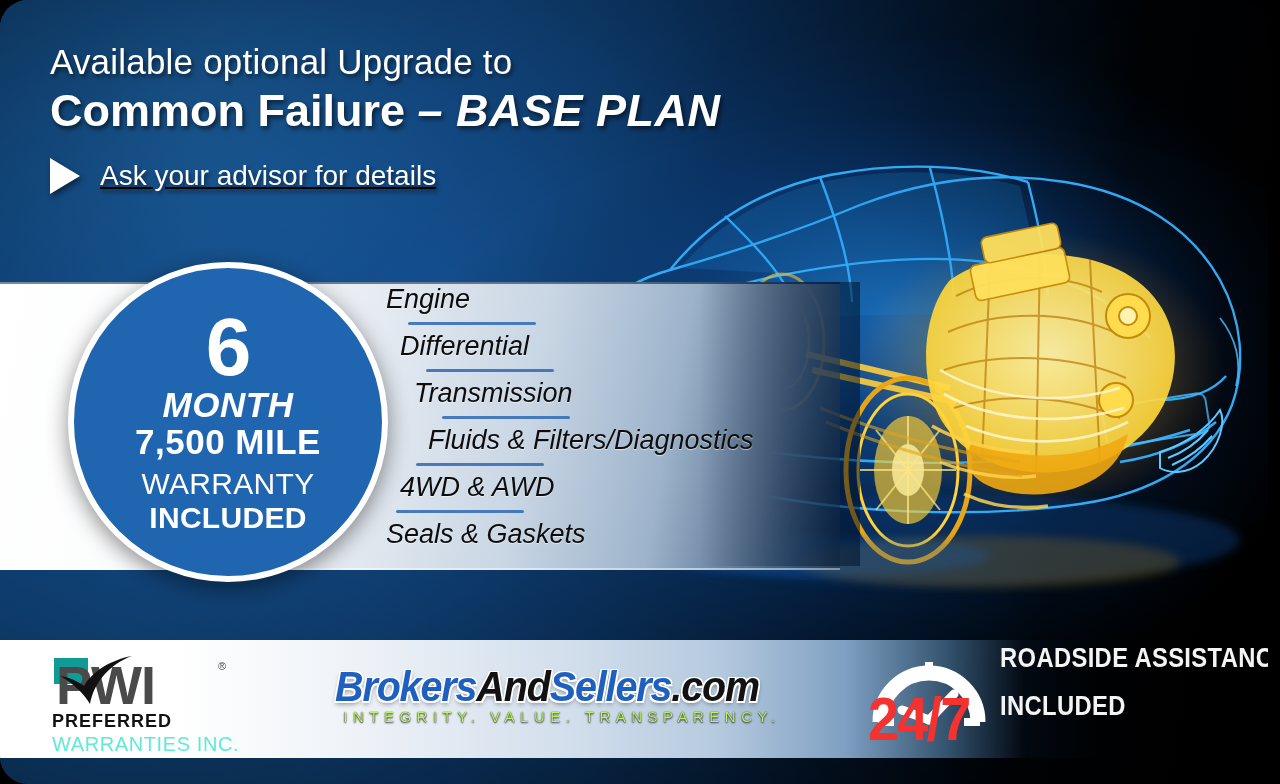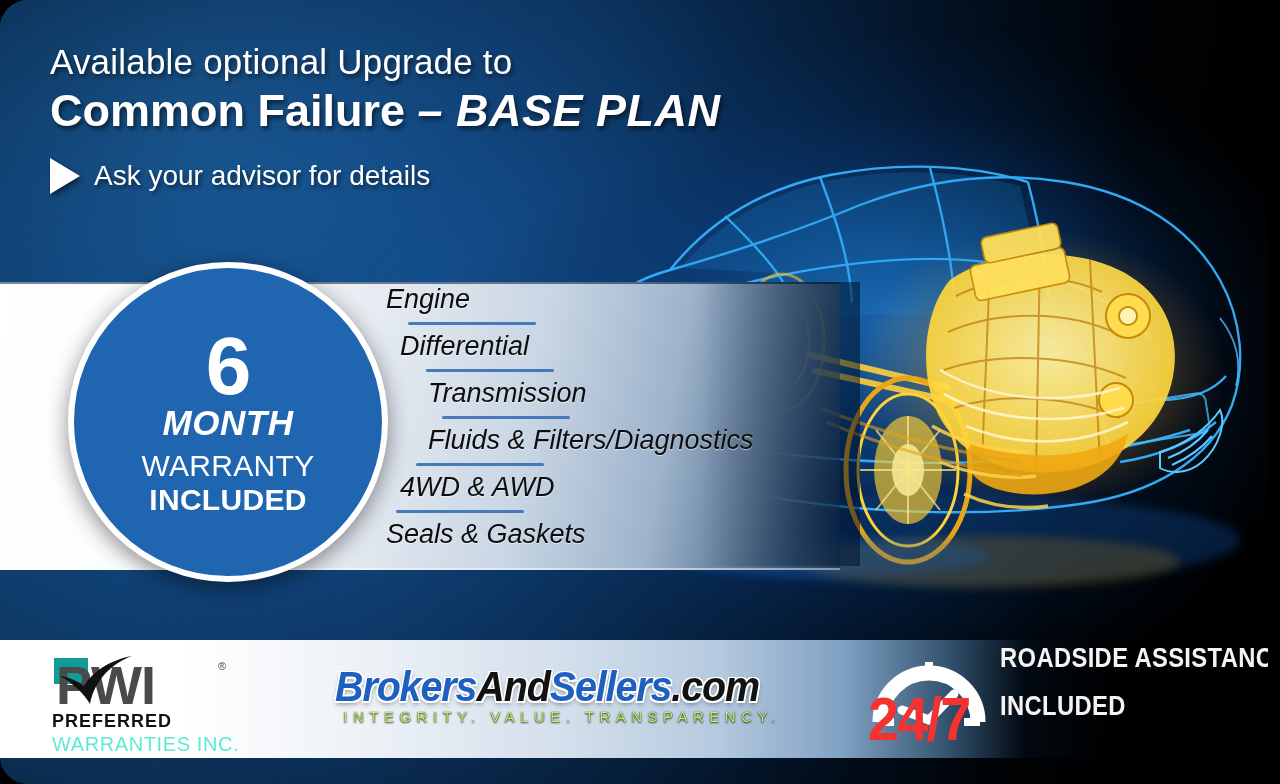--- a/index.html
+++ b/index.html
@@ -20,21 +20,21 @@
   .car{position:absolute;left:520px;top:70px;width:770px;height:540px;}
   .car svg{display:block;width:100%;height:100%;}
 
   
   .headline{position:absolute;left:50px;top:42px;width:780px;}
   .h-line1{font-size:35px;font-weight:400;color:#fff;letter-spacing:.2px;
     text-shadow:2px 3px 4px rgba(0,0,0,.55);line-height:1.15;}
   .h-line2{font-size:45px;font-weight:700;color:#fff;margin-top:4px;line-height:1.1;
     text-shadow:2px 3px 5px rgba(0,0,0,.6);white-space:nowrap;}
   .h-line2 .plan{font-style:italic;font-weight:700;letter-spacing:.5px;}
-  .h-cta{display:flex;align-items:center;gap:14px;margin-top:22px;}
+  .h-cta{display:flex;align-items:center;gap:20px;margin-top:22px;text-decoration:underline;}
   .tri{width:0;height:0;border-left:30px solid #fff;border-top:18px solid transparent;
     border-bottom:18px solid transparent;filter:drop-shadow(2px 3px 3px rgba(0,0,0,.55));}
   .h-cta-text{font-size:28px;font-weight:400;color:#fff;text-shadow:2px 3px 4px rgba(0,0,0,.55);}
 
   
   .panel{position:absolute;left:0;top:282px;width:840px;height:284px;
     background:linear-gradient(100deg,#ffffff 0%,#fbfcfd 22%,#e7ecf2 42%,#c9d6e4 62%,#9db3cb 78%,#56718f 90%,rgba(22,48,80,.45) 100%);
     border-top:2px solid rgba(12,38,72,.55);border-bottom:2px solid rgba(255,255,255,.35);}
   .panel-fade{position:absolute;left:700px;top:282px;width:160px;height:284px;
     background:linear-gradient(90deg,rgba(0,20,45,0) 0%,rgba(0,16,38,.55) 100%);}
@@ -252,32 +252,33 @@
   </div>
 
   <div class="panel"></div>
   <div class="panel-fade"></div>
 
   <div class="cov-list">
     <div class="cov-item" style="margin-left:0px">Engine</div>
     <div class="cov-rule" style="margin-left:22px;width:128px"></div>
     <div class="cov-item" style="margin-left:14px">Differential</div>
     <div class="cov-rule" style="margin-left:40px;width:128px"></div>
-    <div class="cov-item" style="margin-left:42px">Transmission</div>
+    <div class="cov-item" style="margin-left:28px">Transmission</div>
     <div class="cov-rule" style="margin-left:56px;width:128px"></div>
     <div class="cov-item" style="margin-left:42px">Fluids &amp; Filters/Diagnostics</div>
     <div class="cov-rule" style="margin-left:30px;width:128px"></div>
     <div class="cov-item" style="margin-left:14px">4WD &amp; AWD</div>
     <div class="cov-rule" style="margin-left:10px;width:128px"></div>
     <div class="cov-item" style="margin-left:0px">Seals &amp; Gaskets</div>
   </div>
 
   <div class="badge">
     <div class="b-num">6</div>
     <div class="b-month">MONTH</div>
+    <div class="b-miles">7,500 MILE</div>
     <div class="b-warr">WARRANTY</div>
     <div class="b-incl">INCLUDED</div>
   </div>
 
   <div class="foot-blue"></div>
   <div class="foot-band"></div>
 
   <div class="pwi">
     <div class="pwi-mark">
       <svg width="190" height="56" viewBox="0 0 190 56" xmlns="http://www.w3.org/2000/svg">

